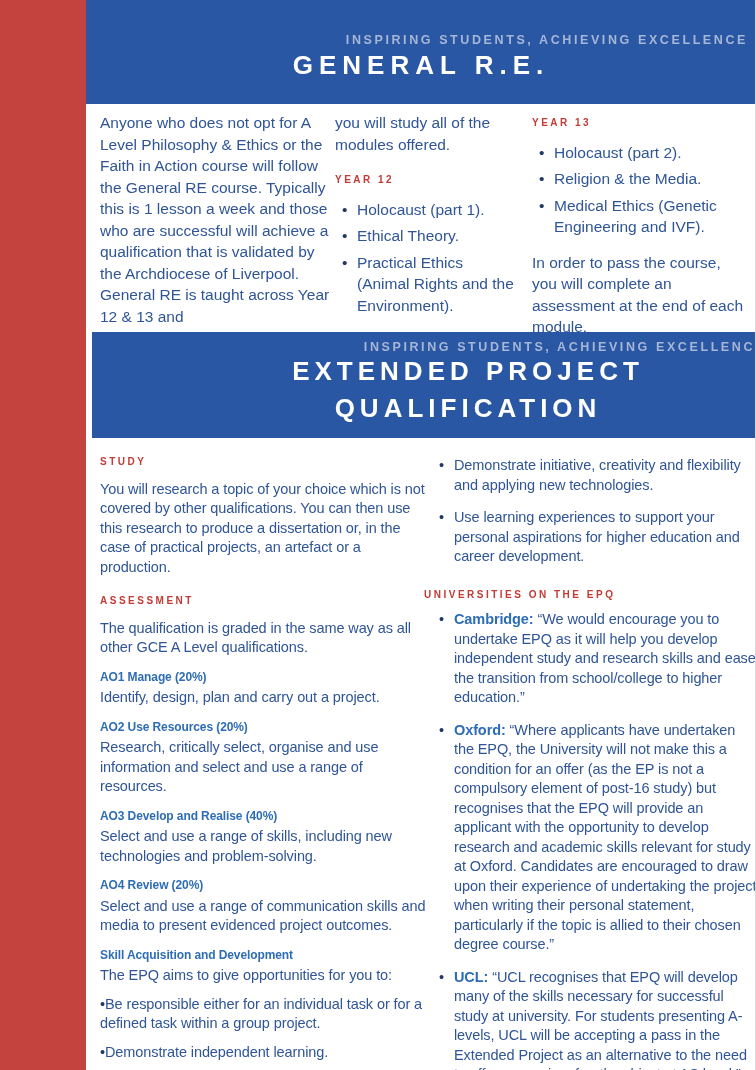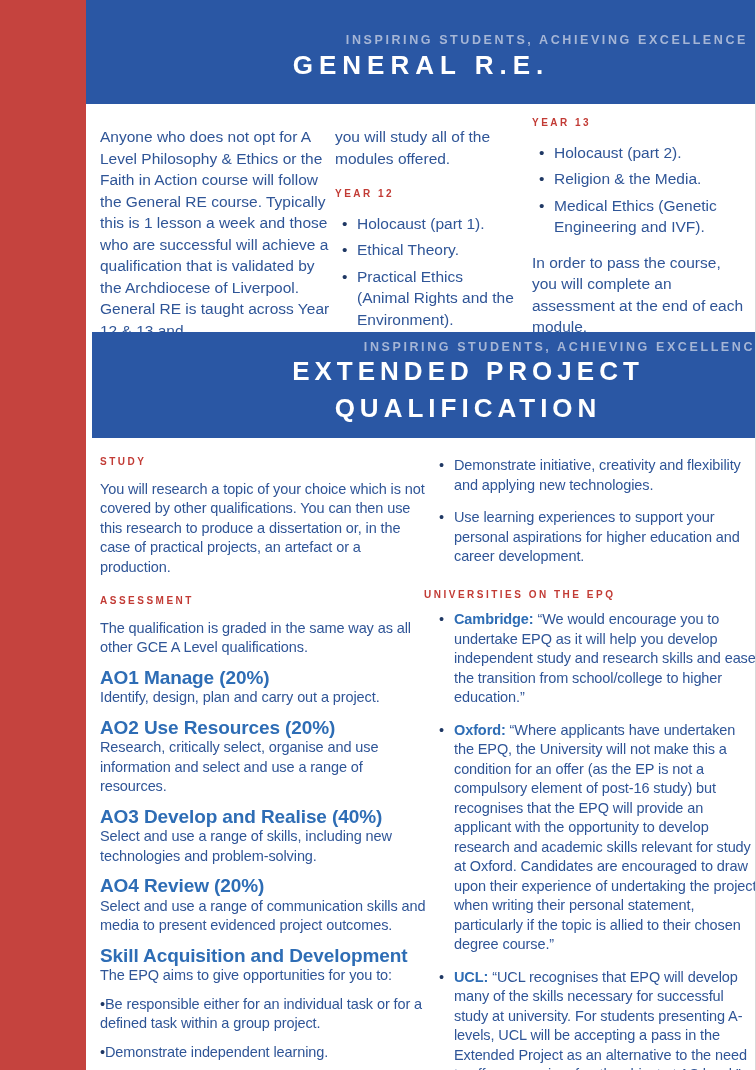--- a/index.html
+++ b/index.html
@@ -45,21 +45,21 @@
   .title-2{top:21px;letter-spacing:5px;padding-left:44px;}
   
   .content-1{
     position:absolute;top:110px;
     color:#2f5597;
     font-size:15.5px;line-height:21.5px;
   }
   .c1-col1{left:100px;width:238px;}
   .c1-col2{left:335px;width:180px;}
   .c1-col3{left:532px;width:216px;}
-  .content-1 p{margin:16px 0 10px 0;}
+  .content-1 p{margin:2px 0 10px 0;}
   .red-head{
     color:#c23b35;
     font-size:10px;font-weight:bold;
     letter-spacing:2.5px;
     margin:14px 0 8px 0;
   }
   .red-head.first{margin-top:2px;}
   ul.dotlist{
     list-style:none;margin:0;padding:0;
   }
@@ -79,21 +79,21 @@
     position:absolute;top:450px;
     color:#2f5597;
     font-size:14.5px;line-height:19.5px;
     letter-spacing:-0.1px;
   }
   .c2-left{left:100px;width:330px;}
   .c2-right{left:424px;width:334px;}
   .content-2 p{margin:0 0 9px 0;}
   .blue-head{
     color:#2e6db5;font-weight:bold;
-    font-size:19px;
+    font-size:12px;
     margin:10px 0 1px 0;
   }
   .tight{margin:0 0 2px 0;}
   .dotitem{
     position:relative;
     margin:0 0 11px 0;
   }
   .dotitem::before{content:"•";color:#1f3864;}
   ul.bullets{list-style:none;margin:6px 0 0 0;padding:0;}
   ul.bullets li{

